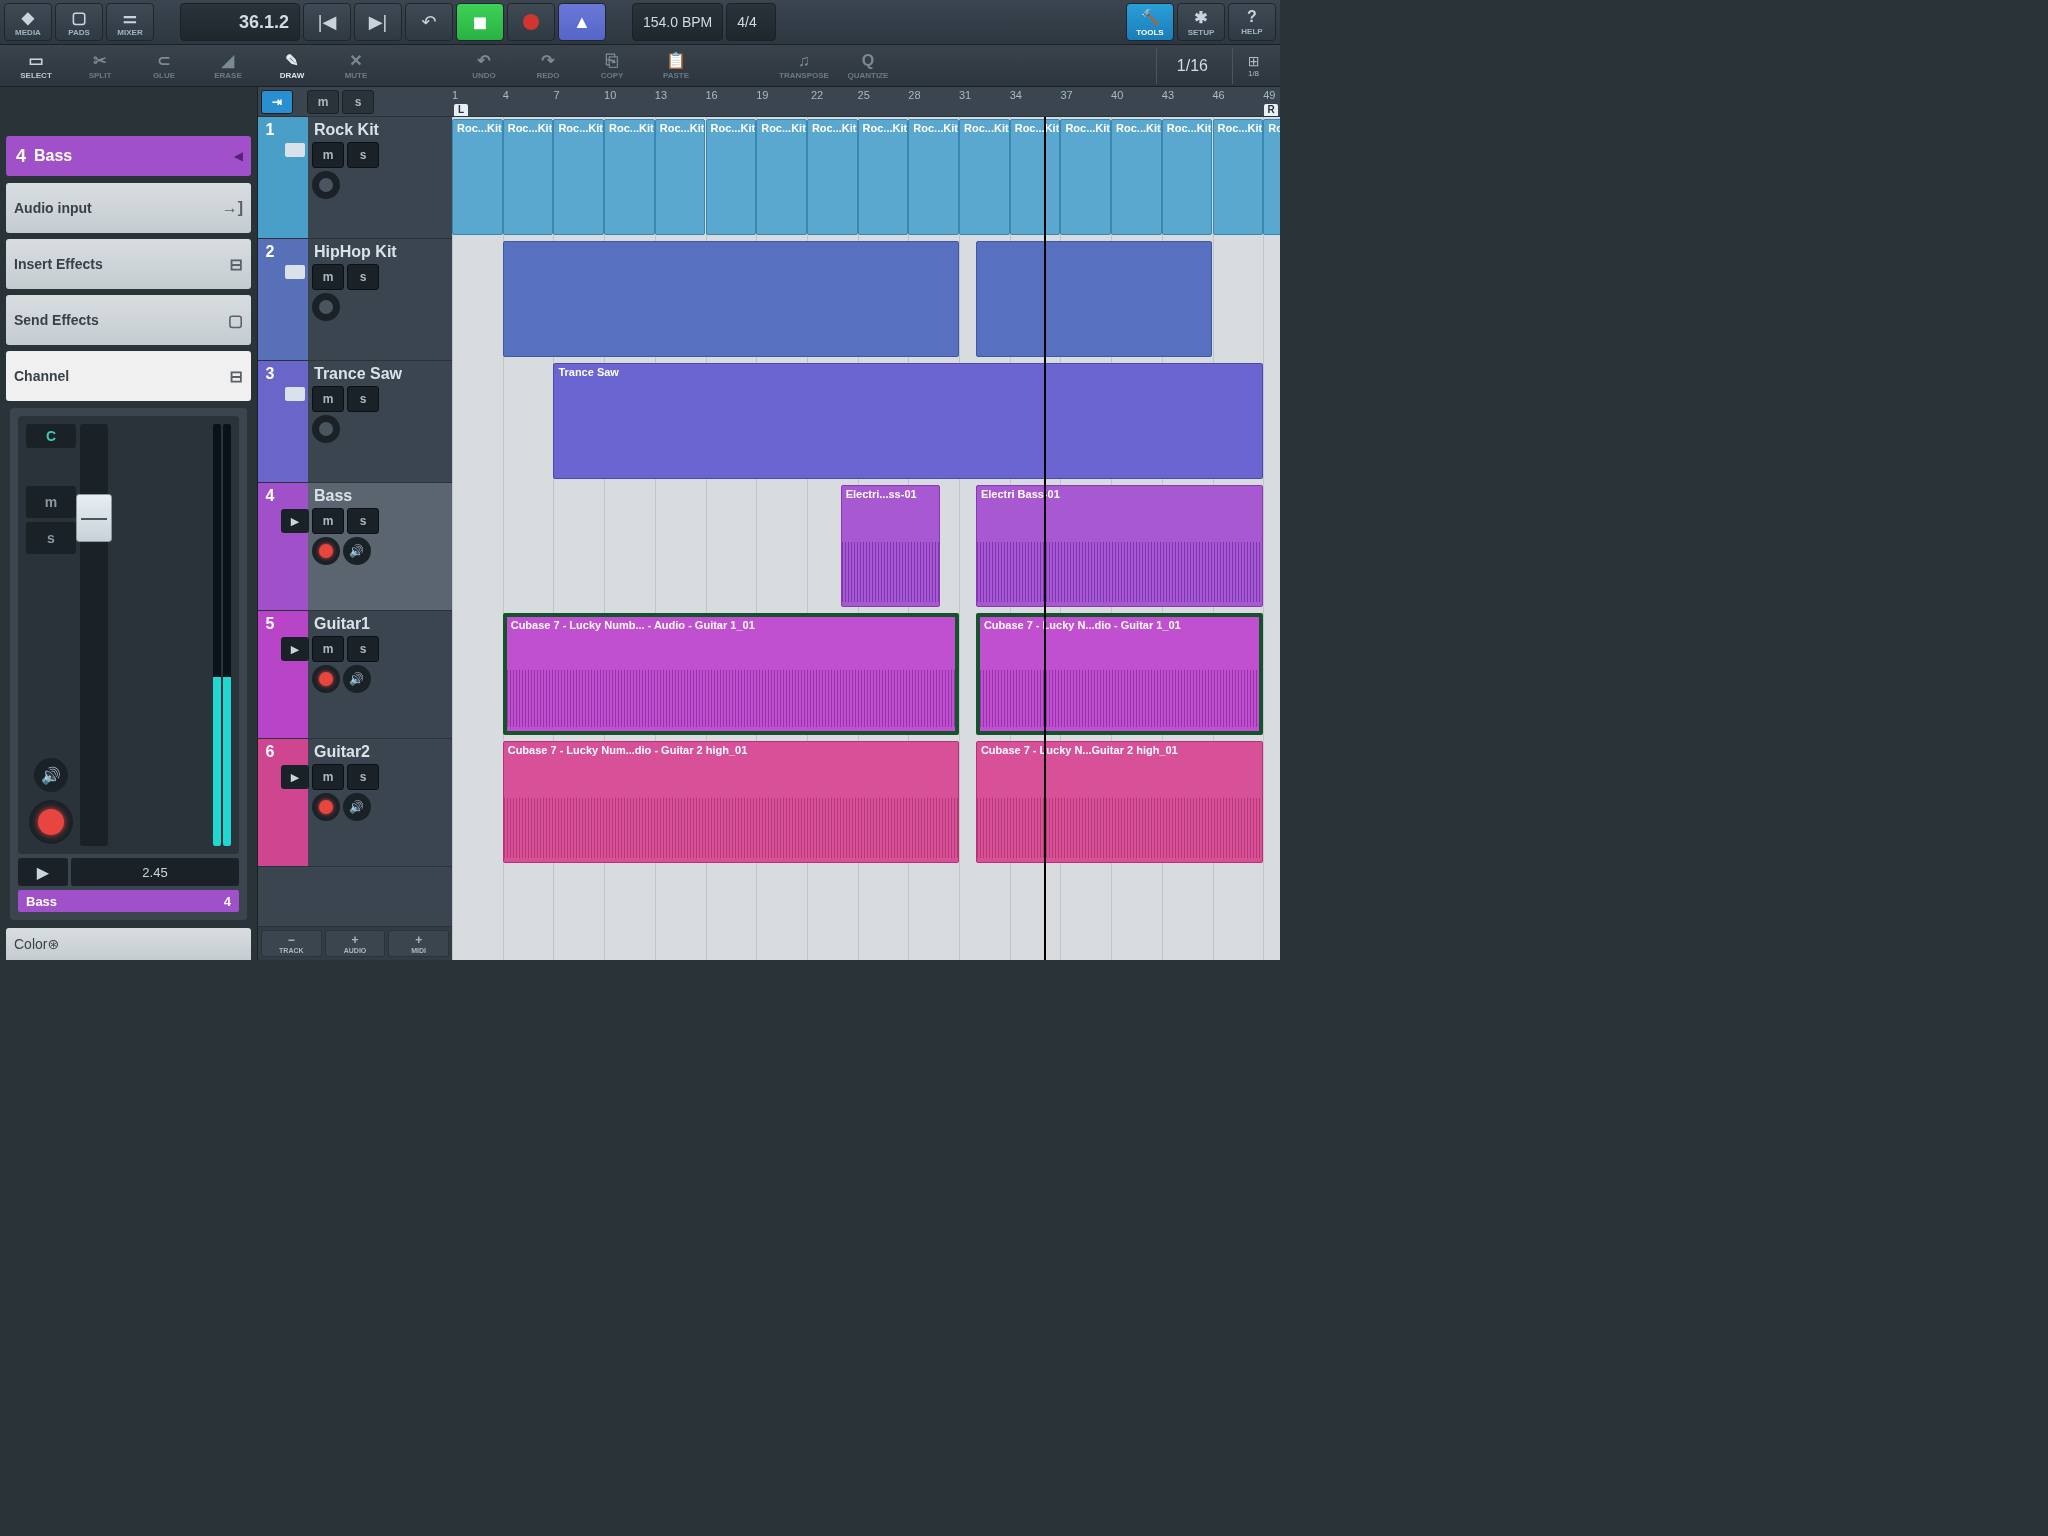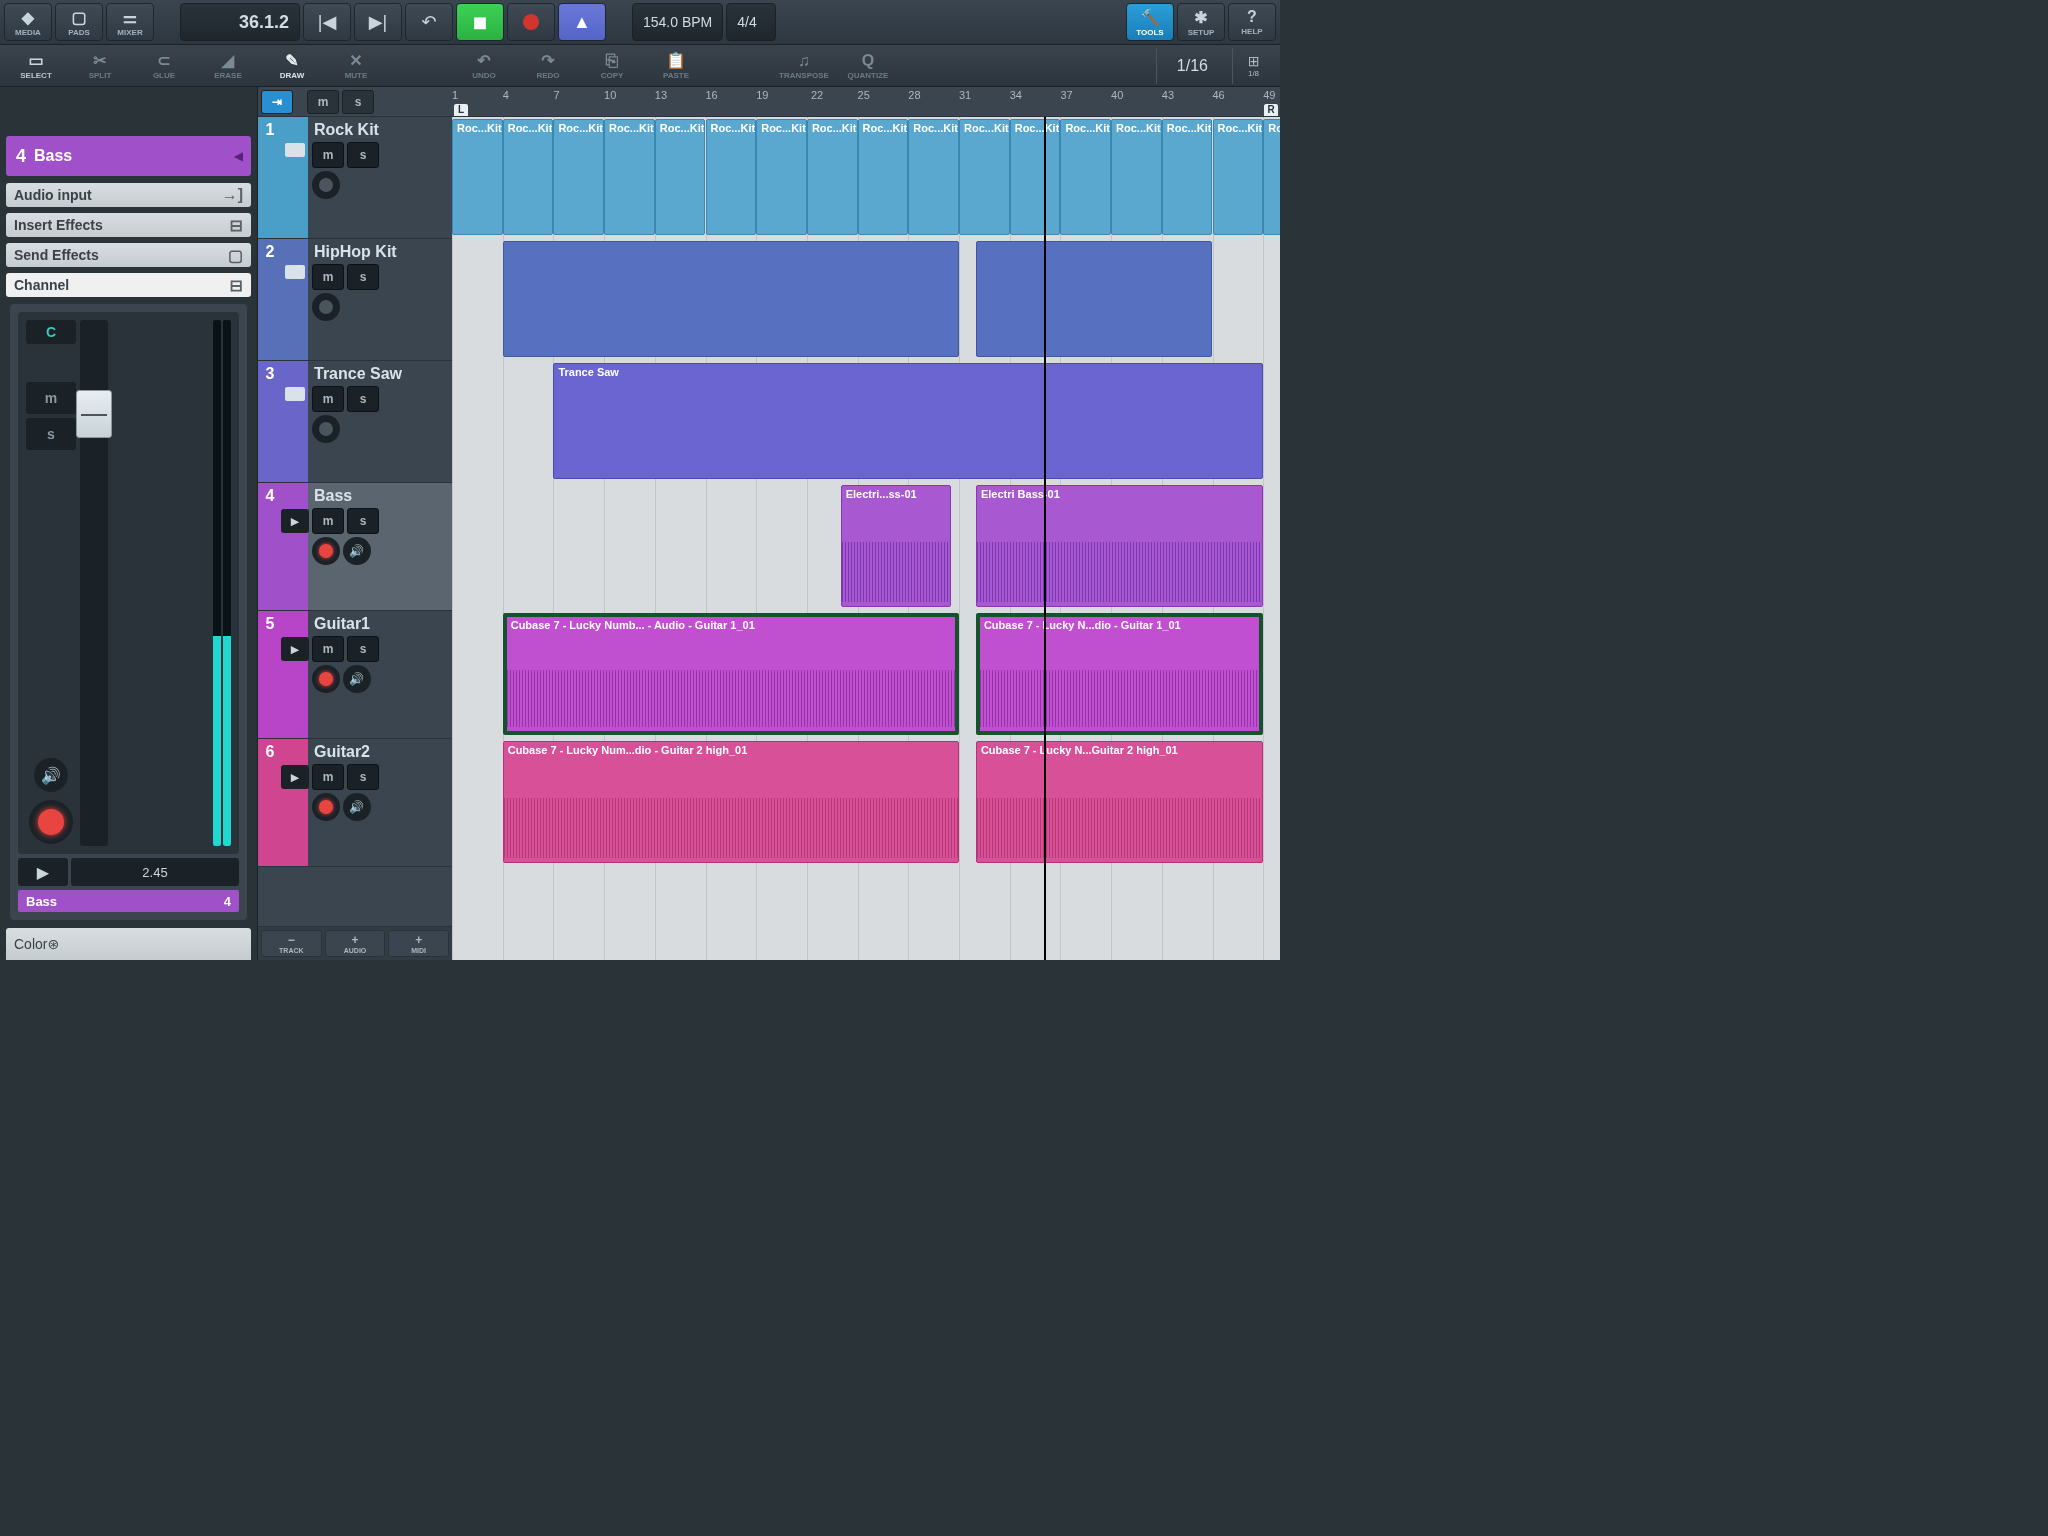--- a/index.html
+++ b/index.html
@@ -33,21 +33,21 @@
 
 .main { display: flex; height: calc(100% - 87px); }
 
 
 .inspector { width: 258px; background: #2a3338; border-right: 1px solid #1a2228; display: flex; flex-direction: column; padding: 0; }
 .inspector .spacer-top { height: 45px; }
 .track-sel { background: #a050c8; color: #fff; height: 40px; display: flex; align-items: center; padding: 0 10px; margin: 4px 6px; border-radius: 3px; position: relative; }
 .track-sel .num { font-size: 18px; font-weight: bold; margin-right: 8px; }
 .track-sel .nm { font-size: 16px; font-weight: bold; }
 .track-sel .arrow { position: absolute; right: 8px; font-size: 12px; color: #5a2078; }
-.insp-row { background: linear-gradient(#d8dde0, #c5ccd0); height: 24px; margin: 3px 6px; border-radius: 3px; display: flex; align-items: center; padding: 0 8px; color: #3a4248; font-size: 14px; font-weight: bold; }
+.insp-row { background: linear-gradient(#d8dde0, #c5ccd0); height: 50px; margin: 3px 6px; border-radius: 3px; display: flex; align-items: center; padding: 0 8px; color: #3a4248; font-size: 14px; font-weight: bold; }
 .insp-row .icon-r { margin-left: auto; color: #5a6268; font-size: 16px; }
 .insp-row.channel { background: #f0f0f0; }
 
 .channel-strip { background: #3a454f; margin: 4px 10px; border-radius: 4px; padding: 8px; flex: 1; display: flex; flex-direction: column; }
 .channel-inner { background: #2a333a; border-radius: 4px; padding: 8px; display: flex; gap: 4px; flex: 1; }
 .chan-left { display: flex; flex-direction: column; gap: 4px; width: 50px; }
 .chan-c { background: #1a2228; border-radius: 3px; height: 24px; display: flex; align-items: center; justify-content: center; color: #3dc8b8; font-size: 14px; font-weight: bold; }
 .chan-ms { background: #1a2228; border-radius: 3px; height: 32px; display: flex; align-items: center; justify-content: center; color: #8a98a2; font-size: 14px; font-weight: bold; }
 .chan-monitor { background: #1a2228; border-radius: 50%; width: 34px; height: 34px; display: flex; align-items: center; justify-content: center; color: #8a98a2; font-size: 16px; margin: 2px auto; }
 .chan-rec { background: #1a2228; border-radius: 50%; width: 44px; height: 44px; display: flex; align-items: center; justify-content: center; margin: 2px auto; }
@@ -494,21 +494,21 @@
         <div class="clip c-blue" style="left: 507px; width: 50.7px; top: 2px; height: 116px;">Roc...Kit</div>
         <div class="clip c-blue" style="left: 557.7px; width: 50.7px; top: 2px; height: 116px;">Roc...Kit</div>
         <div class="clip c-blue" style="left: 608.4px; width: 50.7px; top: 2px; height: 116px;">Roc...Kit</div>
         <div class="clip c-blue" style="left: 659.1px; width: 50.7px; top: 2px; height: 116px;">Roc...Kit</div>
         <div class="clip c-blue" style="left: 709.8px; width: 50.7px; top: 2px; height: 116px;">Roc...Kit</div>
         <div class="clip c-blue" style="left: 760.5px; width: 50.7px; top: 2px; height: 116px;">Roc...Kit</div>
         <div class="clip c-blue" style="left: 811.2px; width: 50.7px; top: 2px; height: 116px;">Roc...Kit</div>
         <div class="clip c-blue2" style="left: 50.7px; width: 456.3px; top: 124px; height: 116px;"></div>
         <div class="clip c-blue2" style="left: 523.9px; width: 236.6px; top: 124px; height: 116px;"></div>
         <div class="clip c-purple" style="left: 101.4px; width: 709.8px; top: 246px; height: 116px;">Trance Saw</div>
-        <div class="clip c-violet" style="left: 388.7px; width: 110px; top: 368px; height: 122px;">Electri...ss-01<div class="wave" style="background: repeating-linear-gradient(90deg, rgb(96, 32, 160) 0px, rgb(96, 32, 160) 1px, transparent 1px, transparent 3px);"></div></div>
+        <div class="clip c-violet" style="left: 388.7px; width: 99px; top: 368px; height: 122px;">Electri...ss-01<div class="wave" style="background: repeating-linear-gradient(90deg, rgb(96, 32, 160) 0px, rgb(96, 32, 160) 1px, transparent 1px, transparent 3px);"></div></div>
         <div class="clip c-violet" style="left: 523.9px; width: 287.3px; top: 368px; height: 122px;">Electri   Bass-01<div class="wave" style="background: repeating-linear-gradient(90deg, rgb(96, 32, 160) 0px, rgb(96, 32, 160) 1px, transparent 1px, transparent 3px);"></div></div>
         <div class="clip c-magenta" style="left: 50.7px; width: 456.3px; top: 496px; height: 122px;">Cubase 7 - Lucky Numb... - Audio - Guitar 1_01<div class="wave" style="background: repeating-linear-gradient(90deg, rgb(122, 32, 144) 0px, rgb(122, 32, 144) 1px, transparent 1px, transparent 3px);"></div></div>
         <div class="clip c-magenta" style="left: 523.9px; width: 287.3px; top: 496px; height: 122px;">Cubase 7 - Lucky N...dio - Guitar 1_01<div class="wave" style="background: repeating-linear-gradient(90deg, rgb(122, 32, 144) 0px, rgb(122, 32, 144) 1px, transparent 1px, transparent 3px);"></div></div>
         <div class="clip c-pink" style="left: 50.7px; width: 456.3px; top: 624px; height: 122px;">Cubase 7 - Lucky Num...dio - Guitar 2 high_01<div class="wave" style="background: repeating-linear-gradient(90deg, rgb(160, 40, 96) 0px, rgb(160, 40, 96) 1px, transparent 1px, transparent 3px);"></div></div>
         <div class="clip c-pink" style="left: 523.9px; width: 287.3px; top: 624px; height: 122px;">Cubase 7 - Lucky N...Guitar 2 high_01<div class="wave" style="background: repeating-linear-gradient(90deg, rgb(160, 40, 96) 0px, rgb(160, 40, 96) 1px, transparent 1px, transparent 3px);"></div></div>
       </div>
   </div>
 </div>
 
 </body></html>

